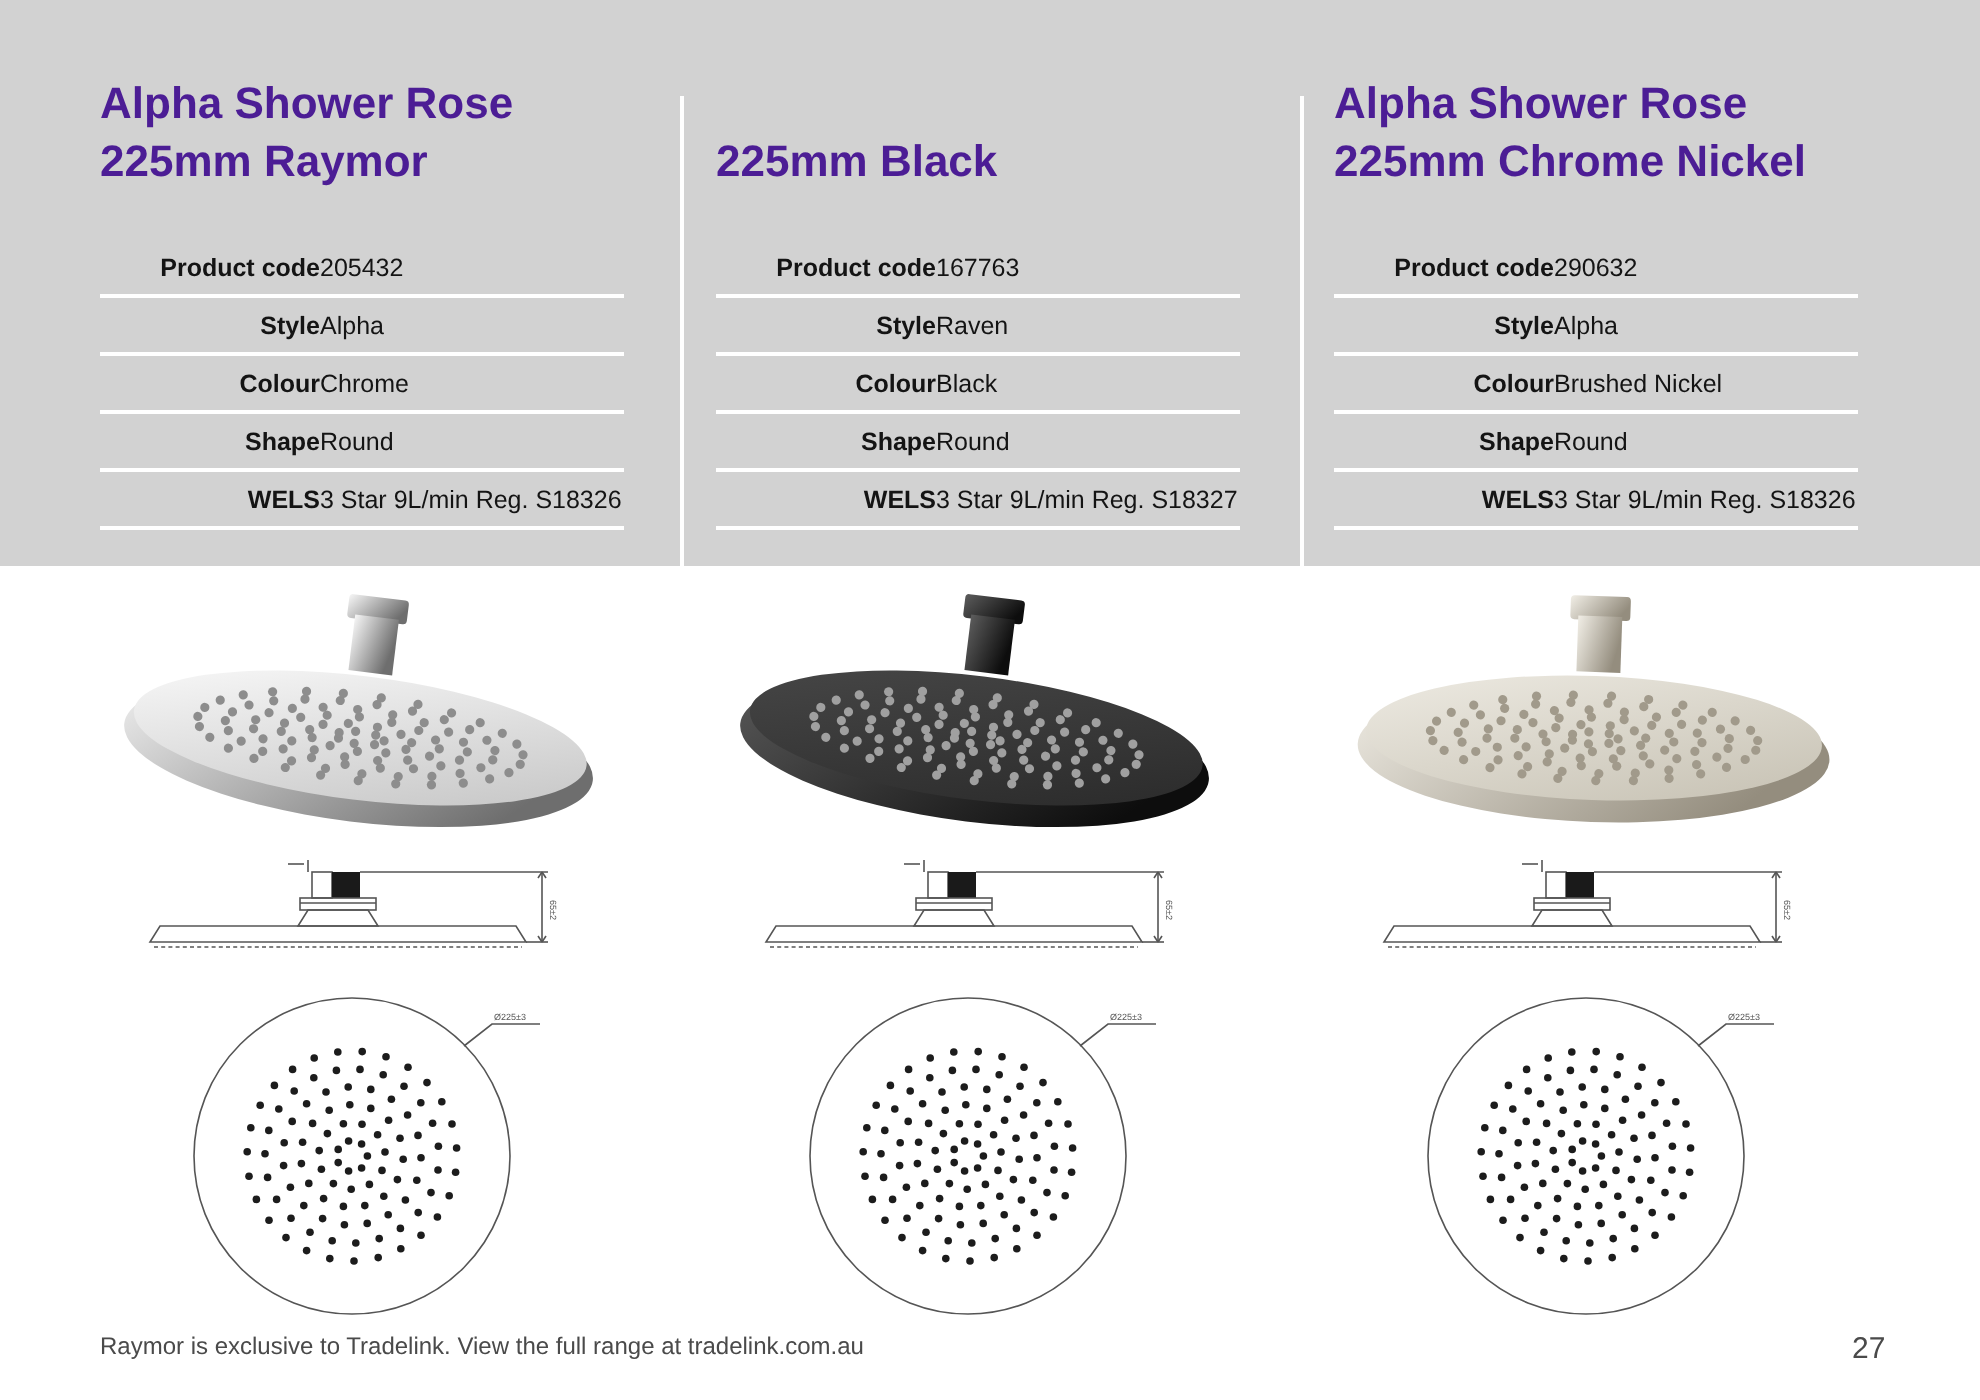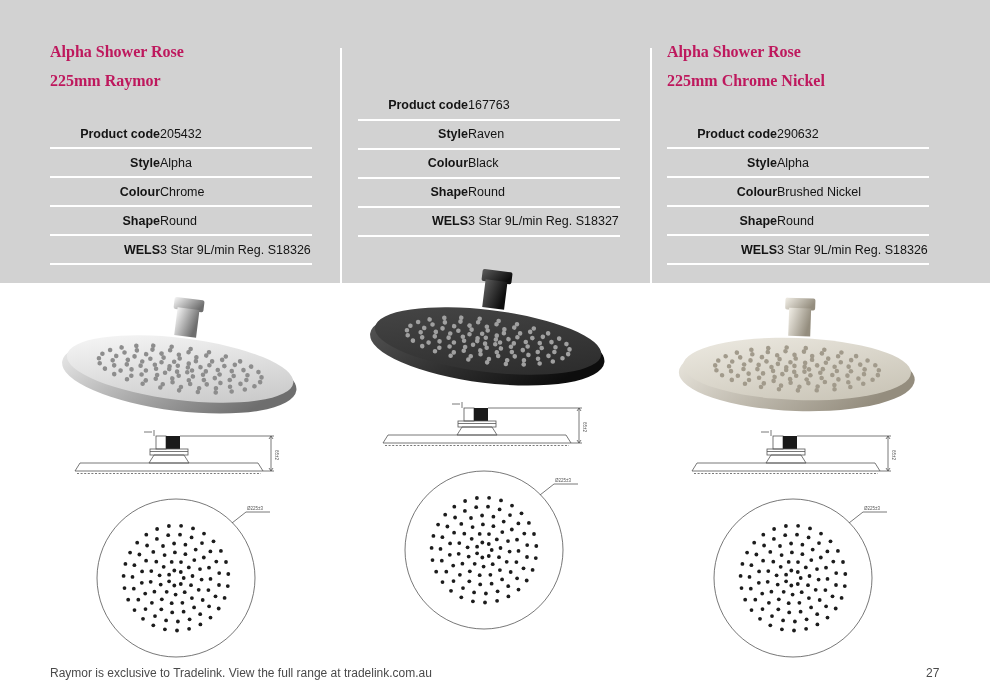--- a/index.html
+++ b/index.html
@@ -3,30 +3,30 @@
 <meta charset="utf-8">
 <style>
   html,body{margin:0;padding:0;}
   body{
     width:990px;height:700px;position:relative;overflow:hidden;
     background:#ffffff;font-family:"Liberation Sans",sans-serif;color:#111;
   }
   .band{position:absolute;left:0;top:0;width:990px;height:283px;background:#d2d2d2;}
   .divider{position:absolute;top:48px;height:235px;width:2px;background:#ffffff;}
   .col{position:absolute;top:0;width:262px;}
-  .title{margin:0;padding-top:38px;font-size:16px;line-height:28.5px;font-weight:bold;color:#be185d;font-family:Liberation Serif, serif;}
+  .title{margin:0;padding-top:38px;font-size:22px;line-height:28.5px;font-weight:bold;color:#4c1d95;}
   .spec-table{margin-top:25px;}
   .spec-row{display:flex;align-items:center;height:27px;border-bottom:2px solid #ffffff;font-size:12.5px;color:#141414;}
   .spec-label{width:110px;font-weight:bold;text-align:right;}
   .spec-value{flex:1;white-space:nowrap;}
   .photo{display:block;width:280px;height:142px;margin:21px 0 0 -10px;}
   .side{display:block;width:230px;height:62px;margin:0 0 0 16px;}
   .bottomview{display:block;width:190px;height:170px;margin:2px 0 0 36px;}
   .footer{position:absolute;left:50px;top:666px;font-size:12px;color:#4a4a4a;}
-  .pagenum{position:absolute;left:926px;top:666px;font-size:12px;color:#4a4a4a;}
+  .pagenum{position:absolute;left:926px;top:666px;font-size:15px;color:#4a4a4a;}
   svg line, svg path.tl, svg rect.tl, svg circle.tl, svg polyline{stroke:#555;stroke-width:0.8;fill:none;}
   svg text{fill:#555;font-family:"Liberation Sans",sans-serif;}
 </style>
 </head>
 <body>
 
 <div class="band"></div>
 <div class="divider" style="left:340px"></div>
 <div class="divider" style="left:650px"></div>
 
@@ -303,21 +303,21 @@
         <circle cx="1.0" cy="52.5" r="1.9" fill="#1c1c1c"></circle>
         <circle cx="-11.1" cy="51.3" r="1.9" fill="#1c1c1c"></circle>
         <circle cx="-22.7" cy="47.3" r="1.9" fill="#1c1c1c"></circle>
       </g>
     <polyline points="146,31 160,20 184,20"></polyline>
     <text x="161" y="18" font-size="4.5">Ø225±3</text>
   </svg>
 </section>
 
 <section class="col" style="left:358px">
-  <h2 class="title"><br></h2>
+  <h2 class="title"><br><span>225mm Black</span></h2>
   <div class="spec-table">
     <div class="spec-row">
         <span class="spec-label">Product code</span>
         <span class="spec-value">167763</span>
       </div>
     <div class="spec-row">
         <span class="spec-label">Style</span>
         <span class="spec-value">Raven</span>
       </div>
     <div class="spec-row">

